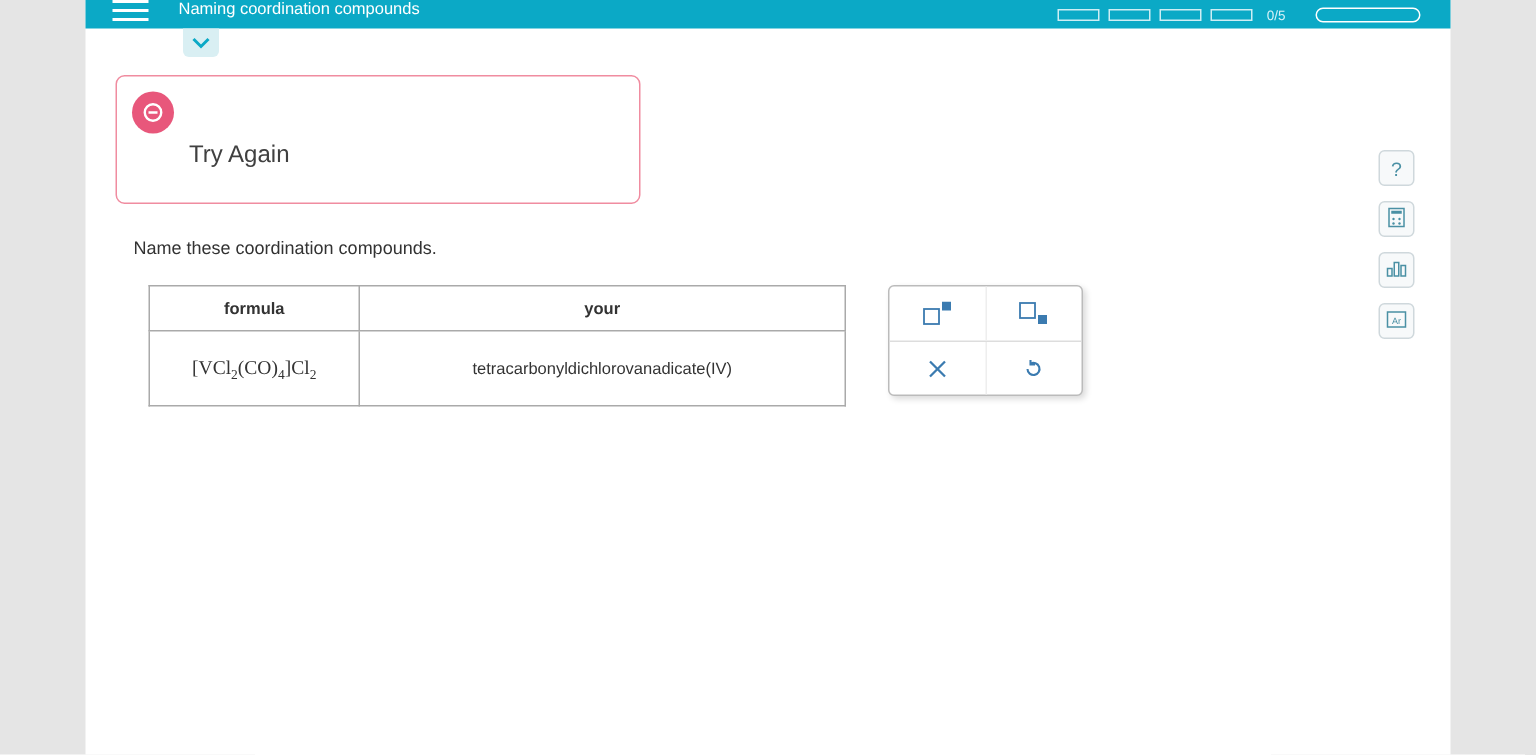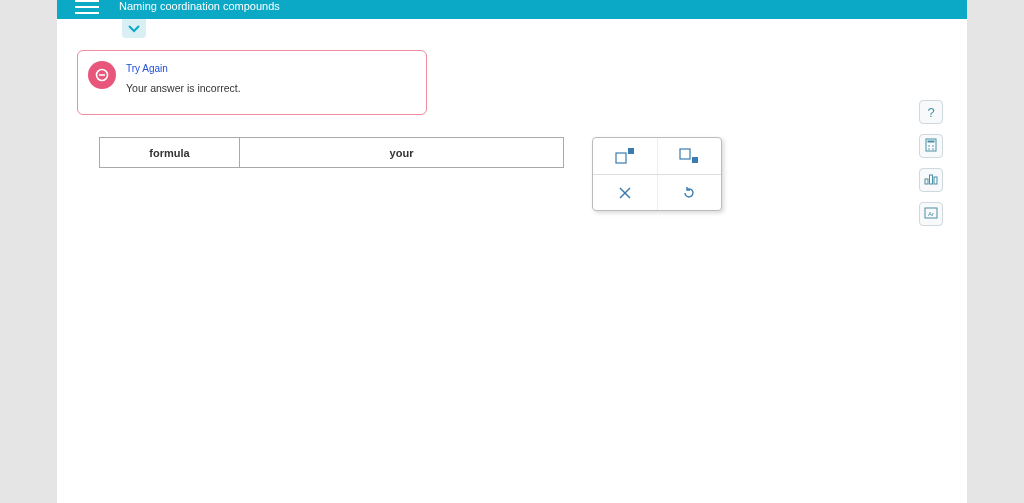--- a/index.html
+++ b/index.html
@@ -106,23 +106,24 @@
     height: 28px;
     border-radius: 50%;
     background: #e8577b;
     color: #fff;
     display: flex;
     align-items: center;
     justify-content: center;
     font-size: 16px;
   }
   .feedback-title {
-    color: #1d4ed8;
-    font-size: 10px;
+    color: #404040;
+    font-size: 16px;
     margin-bottom: 8px;
+    margin-top: 32px;
   }
   .feedback-sub {
     font-size: 10.5px;
     margin-bottom: 6px;
   }
   .feedback-box ul {
     padding-left: 28px;
     font-size: 10.5px;
   }
   .feedback-box li {
@@ -220,53 +221,65 @@
 
 <div class="page">
 
   <div class="topbar">
     <div class="menu-icon">
       <span></span>
         <span></span>
         <span></span>
     </div>
     <span>Naming coordination compounds</span>
+    <div class="right">
+      <div class="progress-box"></div>
+      <div class="progress-box"></div>
+      <div class="progress-box"></div>
+      <div class="progress-box"></div>
+      <span class="progress-text">0/5</span>
+      <div class="resume-btn"></div>
+    </div>
   </div>
 
   <div class="chevron-btn">
     <span>
       <svg width="12" height="8" viewBox="0 0 12 8">
           <path d="M1 1 L6 6 L11 1" fill="none" stroke="#0ba9c6" stroke-width="2"></path>
         </svg>
     </span>
   </div>
 
   <div class="content">
 
     <div class="feedback-box">
       <div class="feedback-icon">
         <svg width="16" height="16" viewBox="0 0 16 16">
           <circle cx="8" cy="8" r="5.5" fill="none" stroke="#fff" stroke-width="1.6"></circle>
           <line x1="5" y1="8" x2="11" y2="8" stroke="#fff" stroke-width="1.6"></line>
         </svg>
       </div>
       <div class="feedback-title">Try Again</div>
-      <div class="feedback-sub">Your answer is incorrect.</div>
-    </div>
-
+    </div>
+
+    <div class="prompt">Name these coordination compounds.</div>
 
     <div class="table-wrap">
       <table class="coord">
         <thead>
           <tr>
             <th>formula</th>
             <th>your</th>
           </tr>
         </thead>
         <tbody id="table-body">
+            <tr>
+              <td><span class="formula">[VCl<sub>2</sub>(CO)<sub>4</sub>]Cl<sub>2</sub></span></td>
+              <td><span>tetracarbonyldichlorovanadicate(IV)</span></td>
+            </tr>
           </tbody>
       </table>
 
       <div class="toolbox">
         <div class="toolbox-row">
           <div class="tool-btn">
             <span>
               <svg width="22" height="16" viewBox="0 0 22 16">
                 <rect x="2" y="5" width="10" height="10" fill="none" stroke="#3b7bb0" stroke-width="1.2"></rect>
                 <rect x="14" y="0" width="6" height="6" fill="#3b7bb0"></rect>

